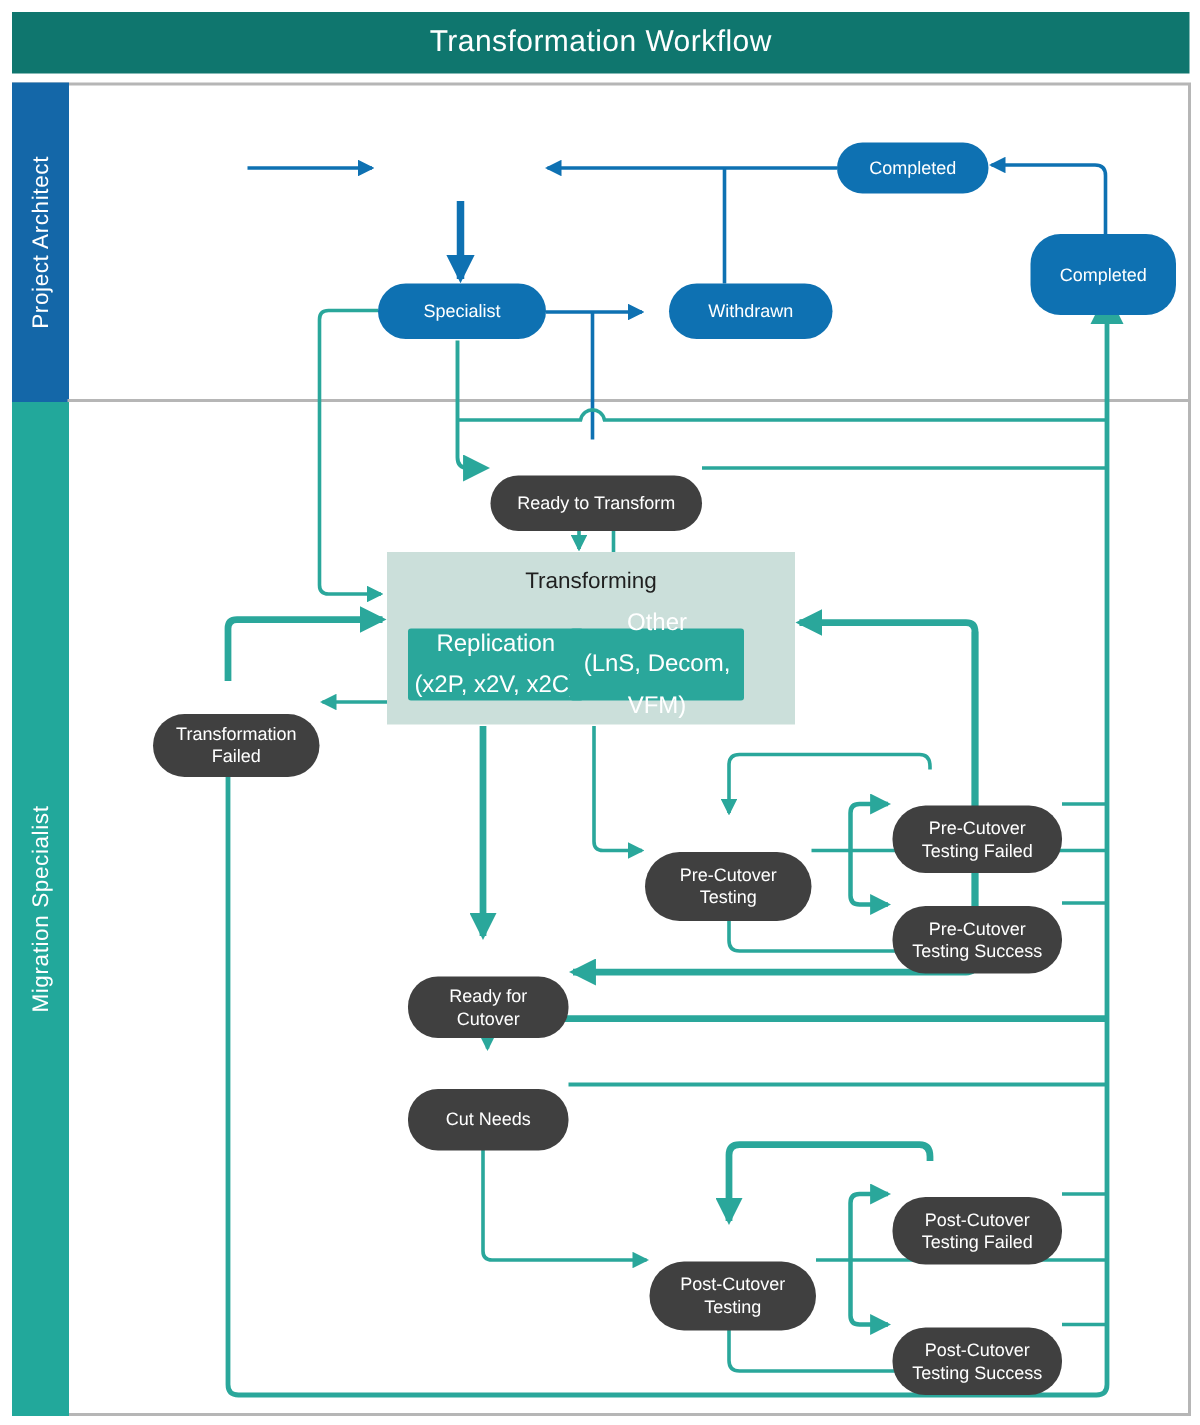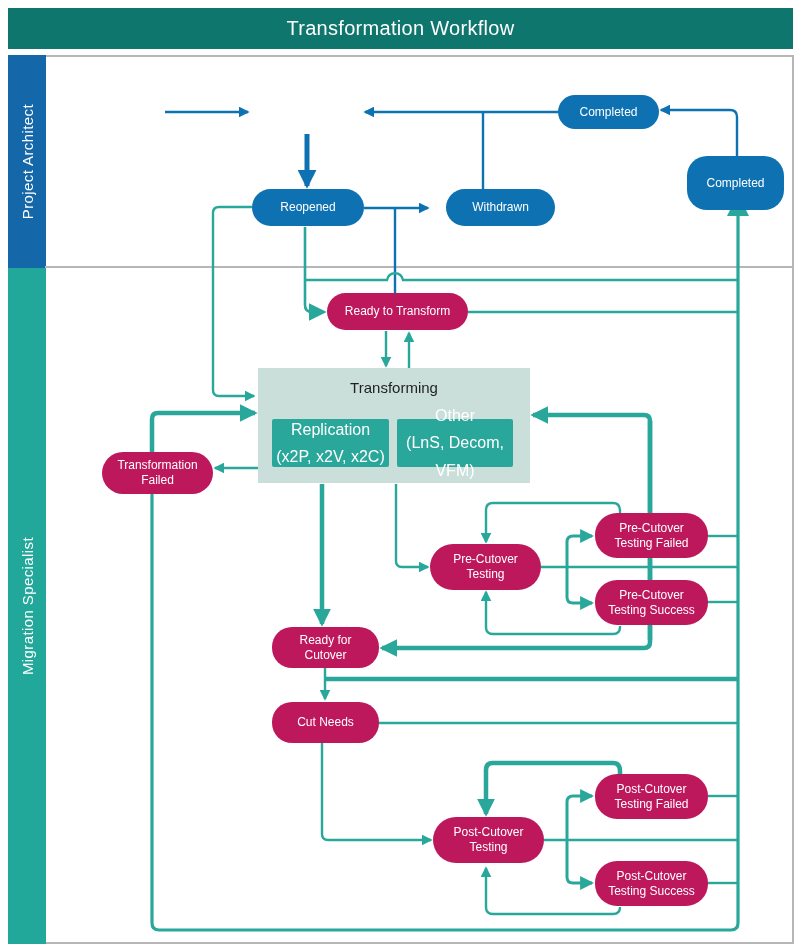--- a/index.html
+++ b/index.html
@@ -13,21 +13,21 @@
   .lane{position:absolute;left:8px;width:38px;display:flex;align-items:center;justify-content:center;}
   .lane-pa{top:55px;height:213px;background:#1467A8;}
   .lane-ms{top:268px;height:676px;background:#22A89B;}
   .lane-label{writing-mode:vertical-rl;transform:rotate(180deg);color:#fff;font-size:15px;
               letter-spacing:.4px;white-space:nowrap;}
   svg.edges{position:absolute;left:0;top:0;}
   .node{position:absolute;display:flex;align-items:center;justify-content:center;
         text-align:center;color:#fff;font-size:12px;line-height:1.22;border-radius:20px;
         white-space:pre-line;padding:0 3px;box-sizing:border-box;}
   .blue{background:#0E71B2;}
-  .teal{background:#be185d;}
+  .teal{background:#404040;margin-top:24px;}
   .container-box{position:absolute;background:#CBDFDA;}
   .container-title{position:absolute;left:0;top:11px;width:100%;text-align:center;
         color:#1F1F1F;font-size:15px;}
   .inner-box{position:absolute;background:#2AA79B;color:#fff;border-radius:2px;
         display:flex;align-items:center;justify-content:center;text-align:center;
         font-size:16px;line-height:1.7;white-space:pre-line;}
 </style>
 </head>
 <body>
 
@@ -121,26 +121,26 @@
     </g>
 
     <polygon points="727,216 749,216 738,194" fill="#2AA79B"></polygon>
   </svg>
 
   <div class="container-box" style="left:258px;top:368px;width:272px;height:115px">
     <div class="container-title">Transforming</div>
   </div>
   <div class="inner-box" style="left:272px;top:419px;width:117px;height:48px">Replication
 (x2P, x2V, x2C)</div>
-  <div class="inner-box" style="left:397px;top:419px;width:116px;height:48px">Other
+  <div class="inner-box" style="left:380px;top:419px;width:116px;height:48px">Other
 (LnS, Decom, VFM)</div>
 
   <div class="node blue" style="left:558px;top:95px;width:101px;height:34px">Completed</div>
   <div class="node blue" style="left:687px;top:156px;width:97px;height:54px">Completed</div>
-  <div class="node blue" style="left:252px;top:189px;width:112px;height:37px">Reopened</div>
+  <div class="node blue" style="left:252px;top:189px;width:112px;height:37px">Specialist</div>
   <div class="node blue" style="left:446px;top:189px;width:109px;height:37px">Withdrawn</div>
 
   <div class="node teal" style="left:327px;top:293px;width:141px;height:37px">Ready to Transform</div>
   <div class="node teal" style="left:102px;top:452px;width:111px;height:42px;border-radius:21px">Transformation
 Failed</div>
   <div class="node teal" style="left:430px;top:544px;width:111px;height:46px;border-radius:23px">Pre-Cutover
 Testing</div>
   <div class="node teal" style="left:595px;top:513px;width:113px;height:45px;border-radius:22px">Pre-Cutover
 Testing Failed</div>
   <div class="node teal" style="left:595px;top:580px;width:113px;height:45px;border-radius:22px">Pre-Cutover

